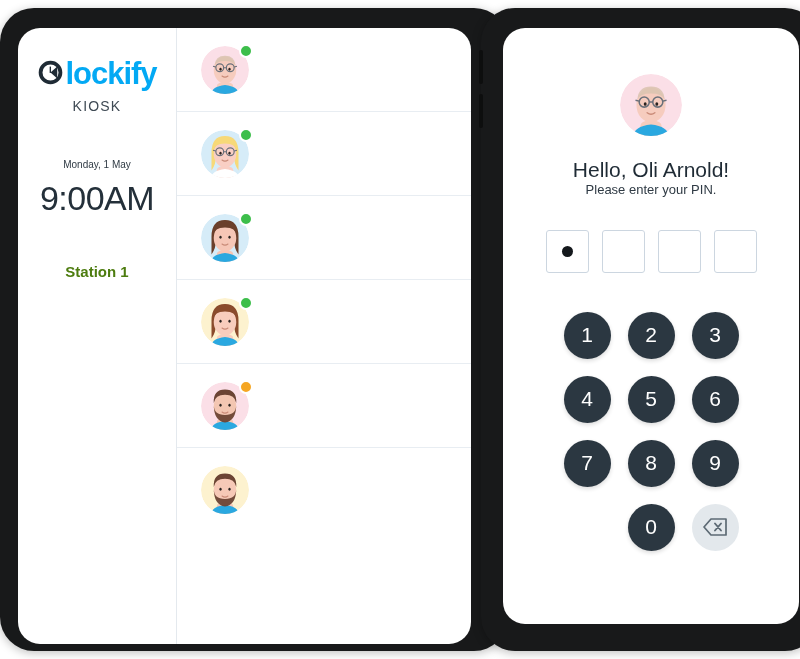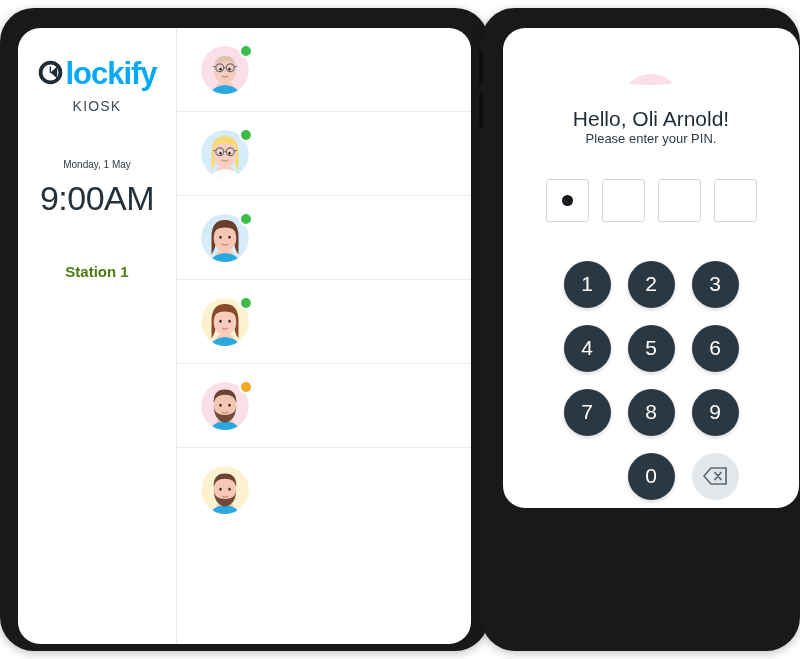--- a/index.html
+++ b/index.html
@@ -10,32 +10,33 @@
     overflow:hidden;
   }
   .stage{position:relative;width:800px;height:659px;}
 
   
   .device{
     position:absolute;
     background:#18191a;
     border-radius:34px;
     box-shadow:0 2px 10px rgba(0,0,0,.25);
+    padding-left:19px;
   }
   .device-left{left:0;top:8px;width:489px;height:643px;}
   .device-right{left:481px;top:8px;width:319px;height:643px;}
 
   .screen{
     position:absolute;
     background:#ffffff;
     border-radius:22px;
     overflow:hidden;
   }
   .screen-left{left:18px;top:20px;width:453px;height:616px;}
-  .screen-right{left:22px;top:20px;width:296px;height:480px;}
+  .screen-right{left:22px;top:20px;width:296px;height:596px;}
 
   .side-btn{
     position:absolute;
     left:-2px;
     width:4px;
     background:#0d0e0e;
     border-radius:2px;
   }
   .side-btn.b1{top:42px;height:34px;}
   .side-btn.b2{top:86px;height:34px;}

